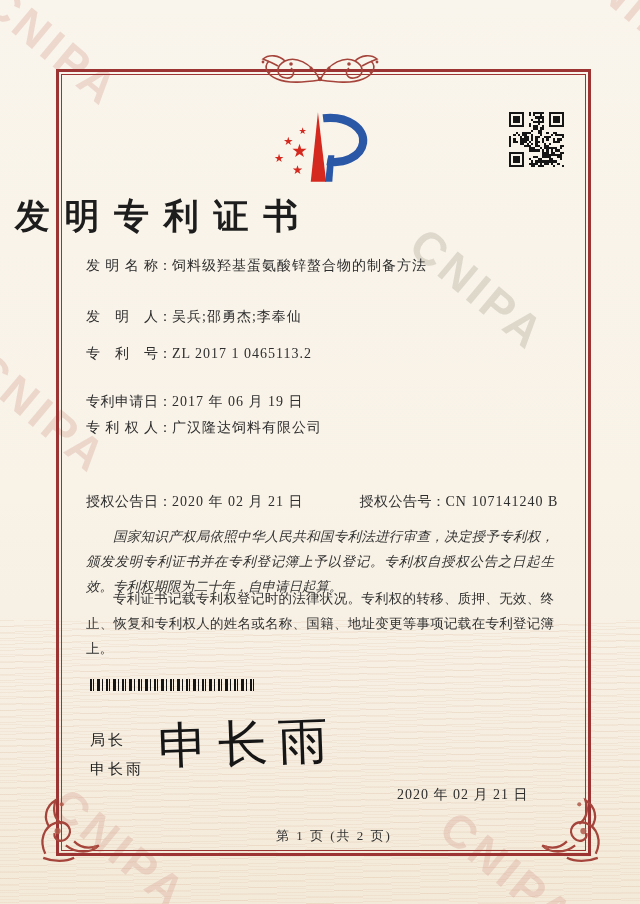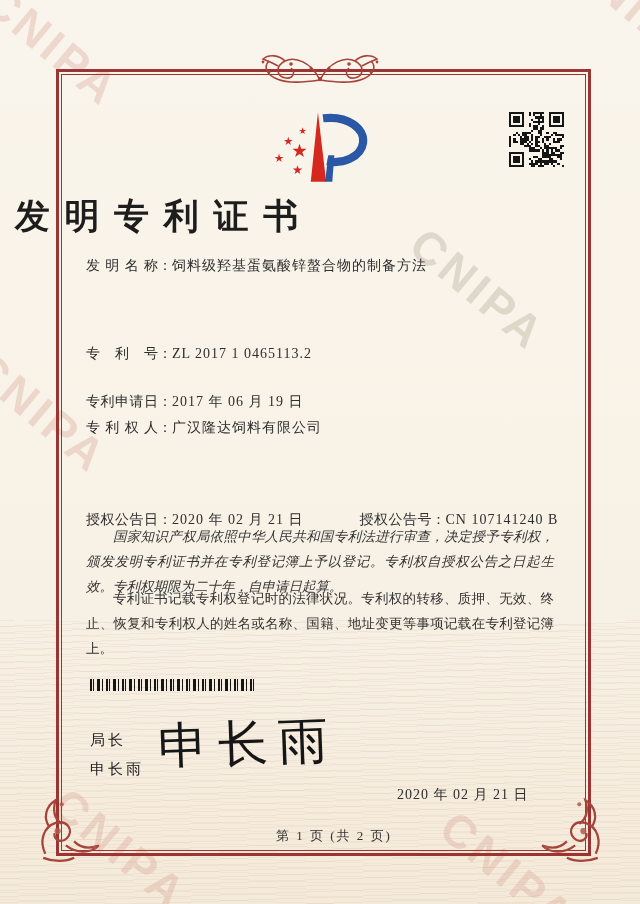--- a/index.html
+++ b/index.html
@@ -325,30 +325,33 @@
           </g>
       </g>
     </svg>
   </div>
 
   <div class="abs title">发明专利证书</div>
 
   <div class="abs frow" style="top:257px;">
     <span class="flabel">发明名称</span><span class="fcolon">：</span><span class="fvalue">饲料级羟基蛋氨酸锌螯合物的制备方法</span>
   </div>
+  <div class="abs frow" style="top:308px;">
+    <span class="flabel">发明人</span><span class="fcolon">：</span><span class="fvalue">吴兵;邵勇杰;李奉仙</span>
+  </div>
   <div class="abs frow" style="top:345px;">
     <span class="flabel">专利号</span><span class="fcolon">：</span><span class="fvalue">ZL 2017 1 0465113.2</span>
   </div>
   <div class="abs frow" style="top:393px;">
     <span class="flabel">专利申请日</span><span class="fcolon">：</span><span class="fvalue">2017 年 06 月 19 日</span>
   </div>
   <div class="abs frow" style="top:419px;">
     <span class="flabel">专利权人</span><span class="fcolon">：</span><span class="fvalue">广汉隆达饲料有限公司</span>
   </div>
-  <div class="abs frow" style="top:493px;margin-top:18px;">
+  <div class="abs frow" style="top:493px;">
     <span class="flabel">授权公告日</span><span class="fcolon">：</span><span class="fvalue">2020 年 02 月 21 日</span><span class="fsecond"><span class="flabel">授权公告号</span><span class="fcolon">：</span><span class="fvalue">CN 107141240 B</span></span>
   </div>
 
   <p class="abs legal" style="top:524px;font-style:italic;">国家知识产权局依照中华人民共和国专利法进行审查，决定授予专利权，颁发发明专利证书并在专利登记簿上予以登记。专利权自授权公告之日起生效。专利权期限为二十年，自申请日起算。</p>
   <p class="abs legal" style="top:586px;">专利证书记载专利权登记时的法律状况。专利权的转移、质押、无效、终止、恢复和专利权人的姓名或名称、国籍、地址变更等事项记载在专利登记簿上。</p>
 
   <div class="abs barcode"></div>
 
   <div class="abs signer" style="top:731px;">局长</div>
   <div class="abs signer" style="top:760px;">申长雨</div>

